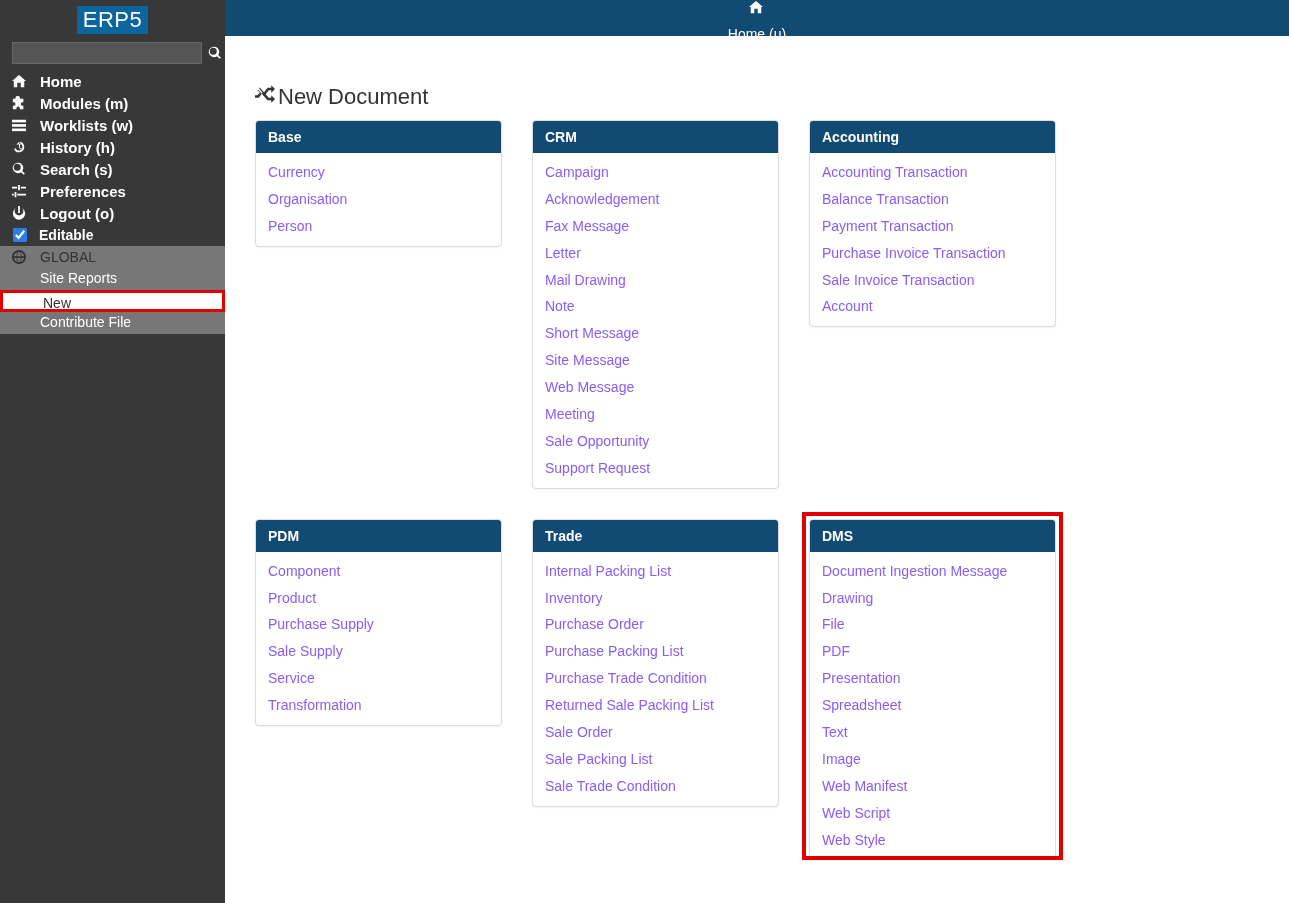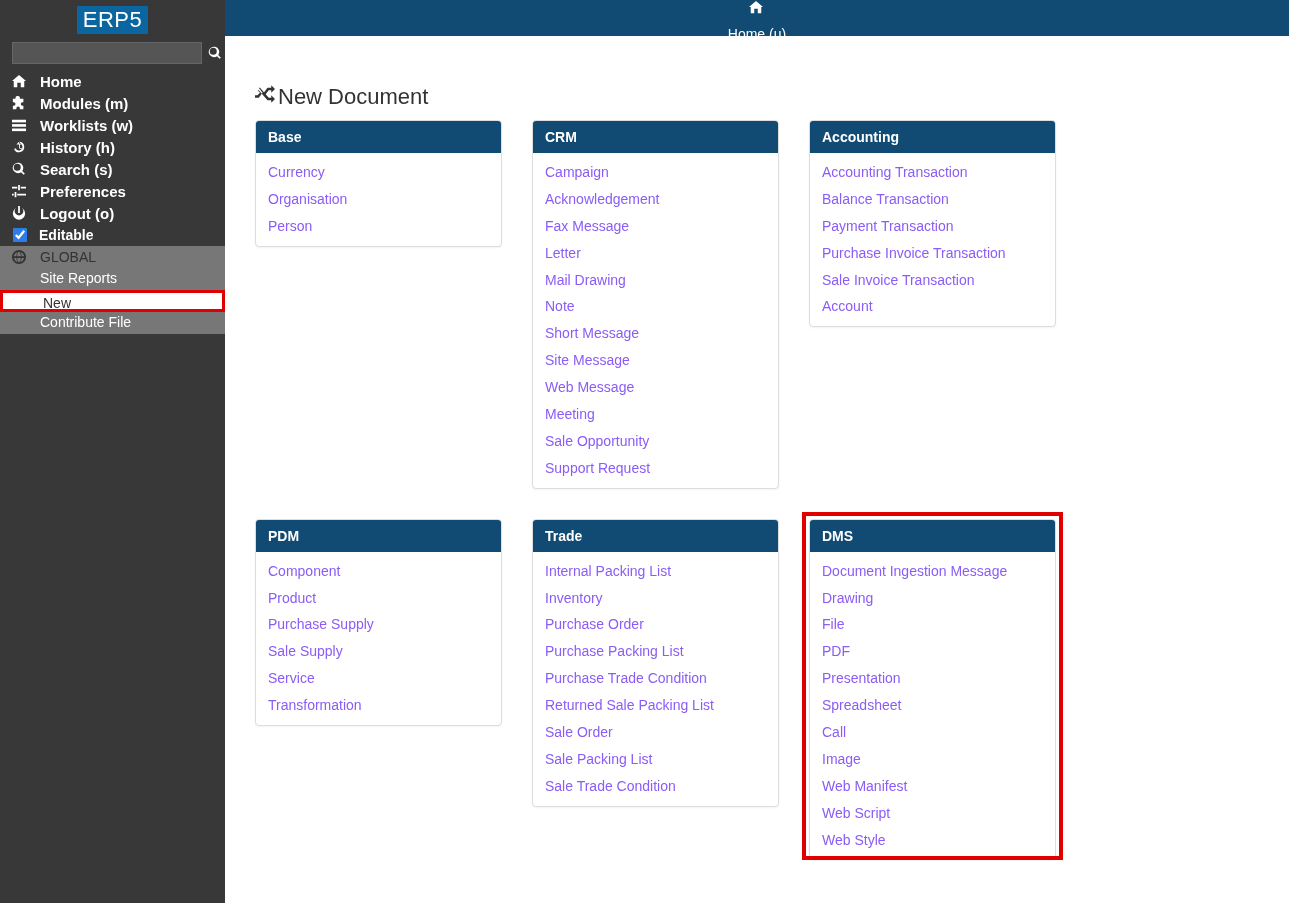--- a/index.html
+++ b/index.html
@@ -363,21 +363,21 @@
           </div>
           <div class="card">
             <div class="card-header">DMS</div>
             <div class="card-body">
               <div class="card-item">Document Ingestion Message</div>
               <div class="card-item">Drawing</div>
               <div class="card-item">File</div>
               <div class="card-item">PDF</div>
               <div class="card-item">Presentation</div>
               <div class="card-item">Spreadsheet</div>
-              <div class="card-item">Call</div>
+              <div class="card-item">Text</div>
               <div class="card-item">Image</div>
               <div class="card-item">Web Manifest</div>
               <div class="card-item">Web Script</div>
               <div class="card-item">Web Style</div>
             </div>
             <div class="highlight-dms" style="left: -8px; top: -8px; right: -8px; height: 348px;"></div>
           </div>
         </div>
     </div>
   </main>

